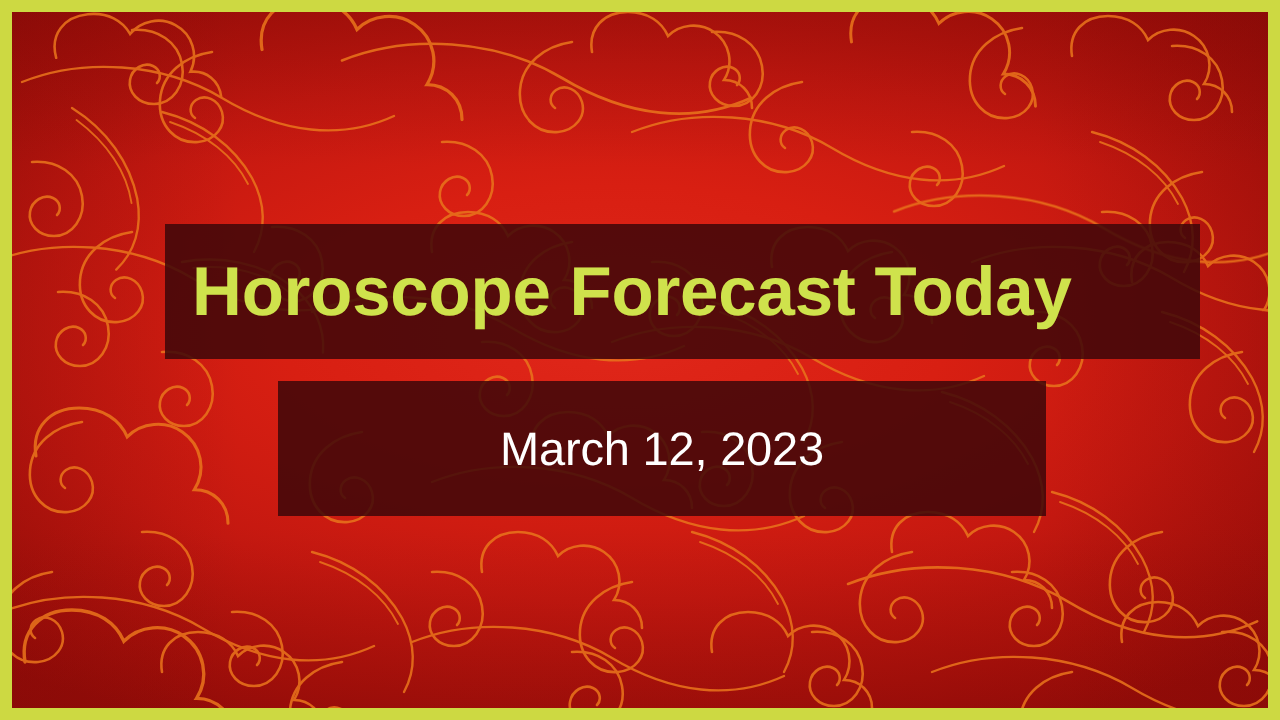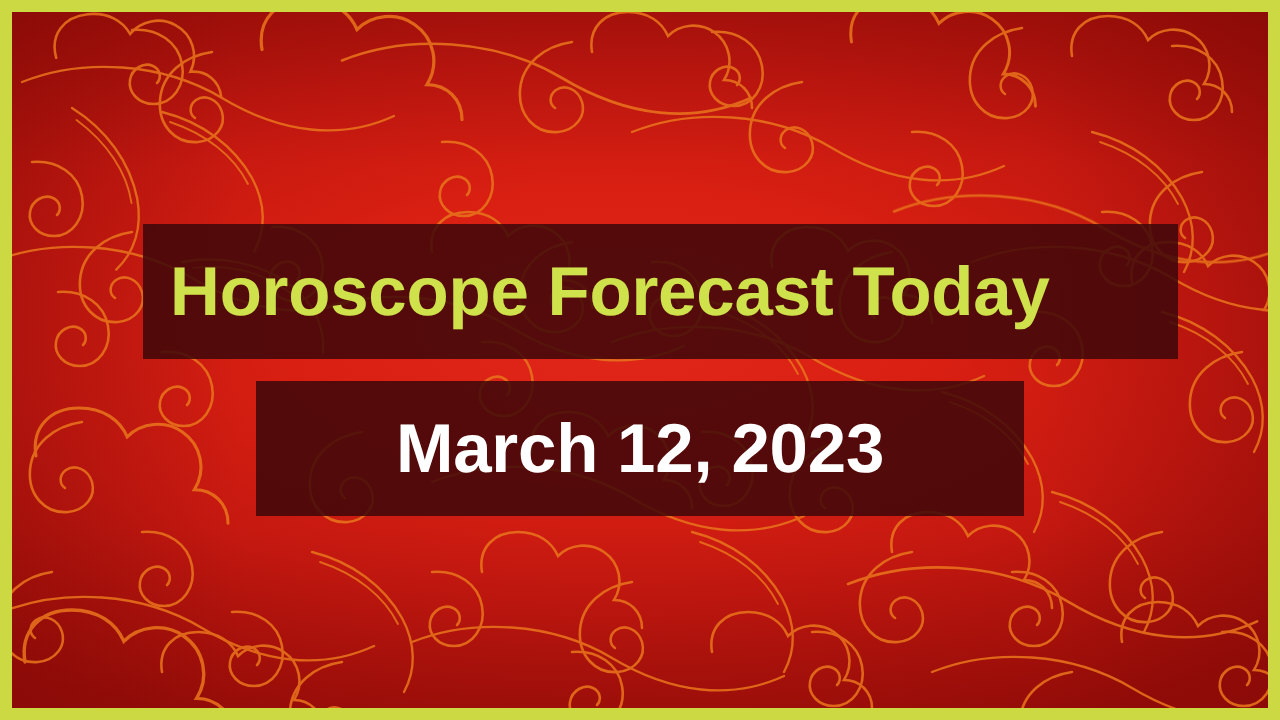--- a/index.html
+++ b/index.html
@@ -65,20 +65,21 @@
     opacity: 0.92;
     pointer-events: none;
   }
 
   
   .band {
     position: absolute;
     display: flex;
     align-items: center;
     background: rgba(62, 7, 9, 0.86);
+    margin-left: 22px;
   }
 
   #title-band {
     left: 131px;
     top: 212px;
     width: 1035px;
     height: 135px;
     padding-left: 27px;
     box-sizing: border-box;
   }
@@ -97,22 +98,22 @@
     left: 244px;
     top: 369px;
     width: 768px;
     height: 135px;
     justify-content: center;
     box-sizing: border-box;
   }
 
   #date-text {
     color: #ffffff;
-    font-size: 69px;
-    font-weight: 700;
+    font-size: 47px;
+    font-weight: 400;
     letter-spacing: -0.2px;
     line-height: 1;
     white-space: nowrap;
     text-rendering: geometricPrecision;
   }
 </style>
 </head>
 <body>
 
 <div id="poster">

